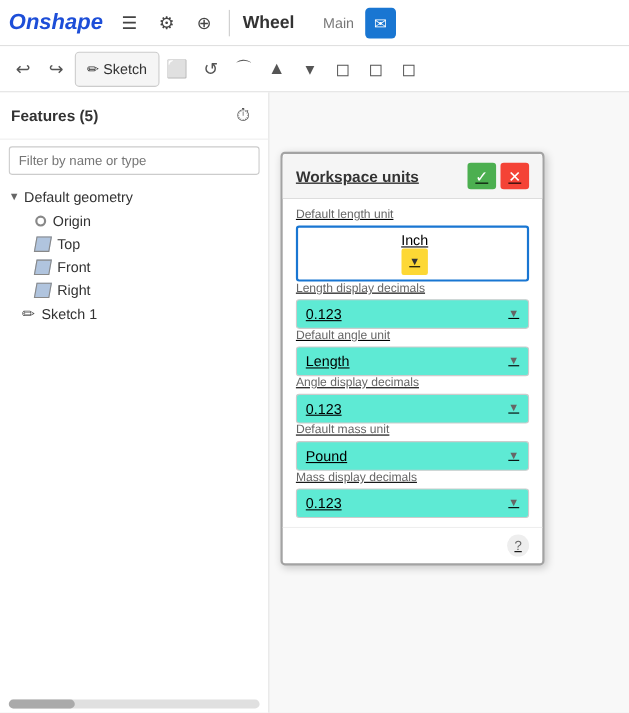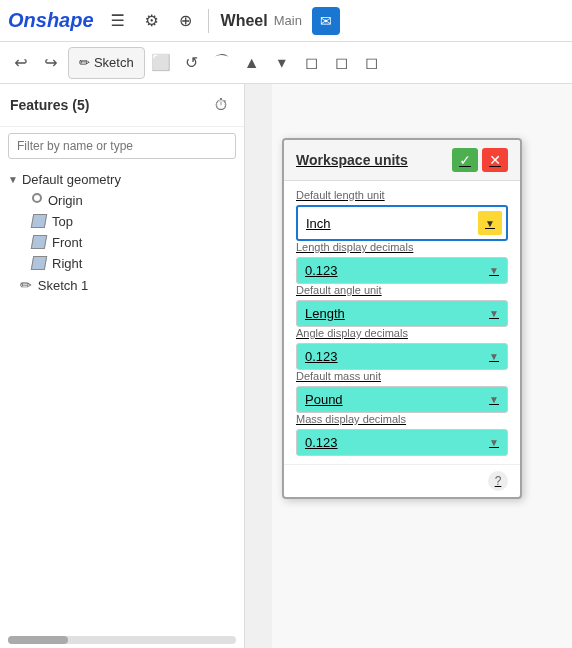--- a/index.html
+++ b/index.html
@@ -7,38 +7,38 @@
 
     
     .top-nav {
       display: flex; align-items: center; background: #fff; height: 42px;
       border-bottom: 1px solid #ddd; padding: 0 8px; gap: 6px;
     }
     .brand { color: #1d4ed8; font-size: 20px; font-weight: bold; font-style: italic; margin-right: 4px; }
     .nav-icon { width: 28px; height: 28px; display: flex; align-items: center; justify-content: center; cursor: pointer; color: #444; font-size: 16px; }
     .nav-separator { width: 1px; height: 24px; background: #ccc; margin: 0 2px; }
     .doc-title { font-size: 16px; font-weight: bold; color: #333; margin-left: 4px; text-align: center; }
-    .doc-branch { font-size: 13px; color: #777; margin-left: 0; }
+    .doc-branch { font-size: 13px; color: #777; margin-left: 20px; }
     .cloud-icon { width: 28px; height: 28px; background: #1976d2; border-radius: 4px; display: flex; align-items: center; justify-content: center; color: white; font-size: 14px; margin-left: 4px; }
 
     
     .toolbar {
       display: flex; align-items: center; background: #fff; height: 42px;
       border-bottom: 1px solid #ddd; padding: 0 8px; gap: 4px;
     }
     .tool-btn {
       height: 32px; padding: 0 10px; border: 1px solid #ccc; border-radius: 4px;
       background: #f5f5f5; cursor: pointer; display: flex; align-items: center; gap: 4px;
       font-size: 13px; color: #333;
     }
     .tool-icon { width: 26px; height: 26px; display: flex; align-items: center; justify-content: center; cursor: pointer; color: #555; font-size: 16px; border-radius: 3px; }
     .tool-dropdown { display: flex; align-items: center; }
 
     
-    .main-area { display: flex; height: calc(648px - 84px); gap: 27px; }
+    .main-area { display: flex; height: calc(648px - 84px); }
 
     
     .sidebar {
       width: 245px; background: #fff; border-right: 1px solid #ddd;
       display: flex; flex-direction: column; flex-shrink: 0;
     }
     .sidebar-header {
       display: flex; align-items: center; justify-content: space-between;
       padding: 8px 10px; border-bottom: 1px solid #eee;
     }
@@ -46,21 +46,21 @@
     .sidebar-filter {
       margin: 6px 8px; padding: 5px 8px; border: 1px solid #ccc; border-radius: 3px;
       font-size: 12px; color: #999; width: calc(100% - 16px);
     }
     .tree-section { padding: 4px 0; }
     .tree-parent {
       display: flex; align-items: center; padding: 3px 8px; cursor: pointer;
       font-size: 13px; color: #333; gap: 4px;
     }
     .tree-child {
-      display: flex; align-items: flex-start; padding: 3px 8px 3px 32px; cursor: pointer;
+      display: flex; align-items: center; padding: 3px 8px 3px 32px; cursor: pointer;
       font-size: 13px; color: #555; gap: 6px;
     }
     .chevron { font-size: 10px; color: #666; }
     .origin-dot { width: 10px; height: 10px; border: 2px solid #888; border-radius: 50%; display: inline-block; }
     .plane-icon { width: 14px; height: 14px; background: #b0c4de; border: 1px solid #888; display: inline-block; transform: skewX(-10deg); }
     .sketch-icon { font-size: 14px; color: #555; }
     .tree-label { color: #333; }
     .sketch-row {
       display: flex; align-items: center; padding: 3px 8px 3px 20px; cursor: pointer;
       font-size: 13px; color: #555; gap: 6px;
@@ -83,21 +83,21 @@
     .dialog-title { font-size: 14px; font-weight: bold; color: #333; }
     .dialog-actions { display: flex; gap: 4px; }
     .btn-confirm { background: #4caf50; border: none; border-radius: 3px; width: 26px; height: 24px; cursor: pointer; display: flex; align-items: center; justify-content: center; color: white; font-size: 14px; }
     .btn-cancel { background: #f44336; border: none; border-radius: 3px; width: 26px; height: 24px; cursor: pointer; display: flex; align-items: center; justify-content: center; color: white; font-size: 14px; }
     .dialog-body { padding: 8px 12px; }
     .field-group { }
     .field-label { font-size: 11px; color: #666; margin-bottom: 4px; }
     .field-select {
       width: 100%; padding: 5px 8px; border: 1px solid #1976d2; border-radius: 3px;
       font-size: 13px; background: #fff; cursor: pointer; display: flex;
-      align-items: center; justify-content: space-between; position: relative;
+      align-items: center; justify-content: space-between; position: relative; flex-direction: column;
     }
     .field-select-highlighted { background: #fff; border: 2px solid #1976d2; }
     .select-arrow { width: 24px; height: 24px; background: #fdd835; display: flex; align-items: center; justify-content: center; color: #333; font-size: 10px; border-radius: 2px; }
     .select-row {
       width: 100%; padding: 5px 8px; border: 1px solid #ccc; border-radius: 3px;
       font-size: 13px; background: #5eead4; display: flex; align-items: center;
       justify-content: space-between; cursor: pointer;
     }
     .select-arrow-plain { color: #666; font-size: 10px; }
     .dialog-footer { padding: 6px 12px; border-top: 1px solid #eee; display: flex; justify-content: flex-end; }

